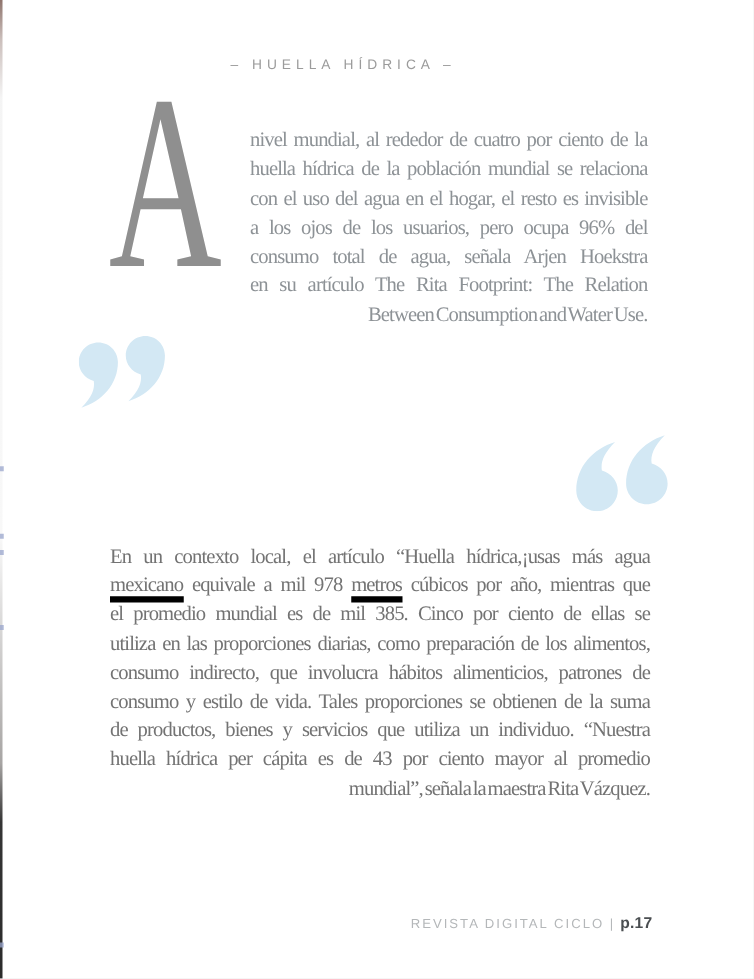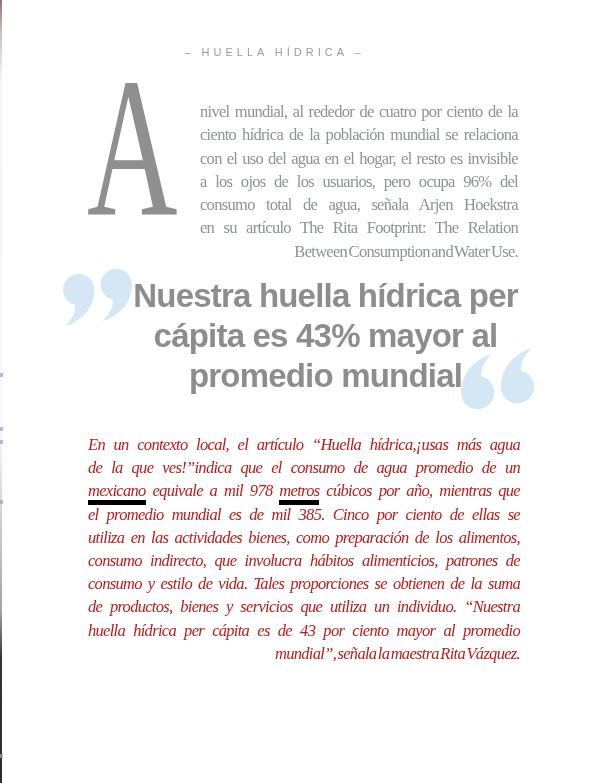--- a/index.html
+++ b/index.html
@@ -65,22 +65,21 @@
     z-index:2;
   }
   .qmark{position:absolute;z-index:1;}
   #qmark-open{left:63px;top:266px;}
   #qmark-close{left:447px;top:347px;transform:rotate(180deg);}
   
   #bodytext{
     position:absolute;left:88px;top:433px;width:432px;
     font-size:16.5px;line-height:23.2px;
     letter-spacing:-0.7px;word-spacing:-2px;
-    color:#b91c1c;
-    font-style:italic;
+    color:#737373;
   }
   .uline{border-bottom:5px solid #000000;}
   
   #footer{
     position:absolute;right:81px;top:731px;
     font-family:"Liberation Sans", sans-serif;
     font-size:10.5px;letter-spacing:1.6px;
     color:#b4b7b9;
     white-space:nowrap;
   }
@@ -100,54 +99,51 @@
   <div class="edge-mark" style="top:440px"></div>
   <div class="edge-mark" style="top:500px"></div>
   <div class="edge-mark" style="top:754px"></div>
 
   <div id="kicker">– HUELLA HÍDRICA –</div>
 
   <div id="dropcap">A</div>
 
   <div id="intro">
     <div class="beside jline">nivel mundial, al rededor de cuatro por ciento de la</div>
-    <div class="beside jline">ciento hídrica de la población mundial se relaciona</div>
+    <div class="beside jline">huella hídrica de la población mundial se relaciona</div>
     <div class="beside jline">con el uso del agua en el hogar, el resto es invisible</div>
     <div class="beside jline">a los ojos de los usuarios, pero ocupa 96% del</div>
     <div class="beside jline">consumo total de agua, señala Arjen Hoekstra</div>
     <div class="beside jline">en su artículo The Rita Footprint: The Relation</div>
     <div class="lastline">Between Consumption and Water Use.</div>
   </div>
 
   <svg id="qmark-open" class="qmark" width="70" height="64" viewBox="0 0 67 56">
     <g fill="#d3e8f4">
       <path transform="translate(0,5)" d="M15 0 C23.3 0 30 6.7 30 15 C30 32 18 45 2 50 C10 42 12.5 35.5 11.5 29.5 C4.7 27.6 0 21.8 0 15 C0 6.7 6.7 0 15 0 Z"></path>
       <path transform="translate(36,0)" d="M15 0 C23.3 0 30 6.7 30 15 C30 32 18 45 2 50 C10 42 12.5 35.5 11.5 29.5 C4.7 27.6 0 21.8 0 15 C0 6.7 6.7 0 15 0 Z"></path>
     </g>
   </svg>
   <svg id="qmark-close" class="qmark" width="100" height="62" viewBox="0 0 67 56">
     <g fill="#d3e8f4">
       <path transform="translate(0,5)" d="M15 0 C23.3 0 30 6.7 30 15 C30 32 18 45 2 50 C10 42 12.5 35.5 11.5 29.5 C4.7 27.6 0 21.8 0 15 C0 6.7 6.7 0 15 0 Z"></path>
       <path transform="translate(36,0)" d="M15 0 C23.3 0 30 6.7 30 15 C30 32 18 45 2 50 C10 42 12.5 35.5 11.5 29.5 C4.7 27.6 0 21.8 0 15 C0 6.7 6.7 0 15 0 Z"></path>
     </g>
   </svg>
 
-  <div id="pullquote">
-    <div>Nuestra huella hídrica per</div>
-    <div>cápita es 43% mayor al</div>
-    <div>promedio mundial</div>
-  </div>
 
   <div id="bodytext">
     <div class="jline">En un contexto local, el artículo “Huella hídrica,¡usas más agua</div>
-    <div class="jline">de la que ves!”indica que el consumo de agua promedio de un</div>
     <div class="jline"><span class="uline">mexicano</span><span> equivale a mil 978 </span><span class="uline">metros</span><span> cúbicos por año, mientras que</span></div>
     <div class="jline">el promedio mundial es de  mil 385. Cinco por ciento de ellas se</div>
-    <div class="jline">utiliza en las actividades bienes, como preparación de los alimentos,</div>
+    <div class="jline">utiliza en las proporciones diarias, como preparación de los alimentos,</div>
     <div class="jline">consumo indirecto, que involucra hábitos alimenticios, patrones de</div>
     <div class="jline">consumo y estilo de vida. Tales proporciones se obtienen de la suma</div>
     <div class="jline">de productos, bienes y servicios que utiliza un individuo. “Nuestra</div>
     <div class="jline">huella hídrica per cápita es de 43 por ciento mayor al promedio</div>
     <div class="lastline">mundial”, señala la maestra Rita Vázquez.</div>
   </div>
 
+  <div id="footer">
+    <span>REVISTA DIGITAL CICLO |</span><span class="pageno">p.17</span>
+  </div>
 
 </div>
 
 </body></html>

